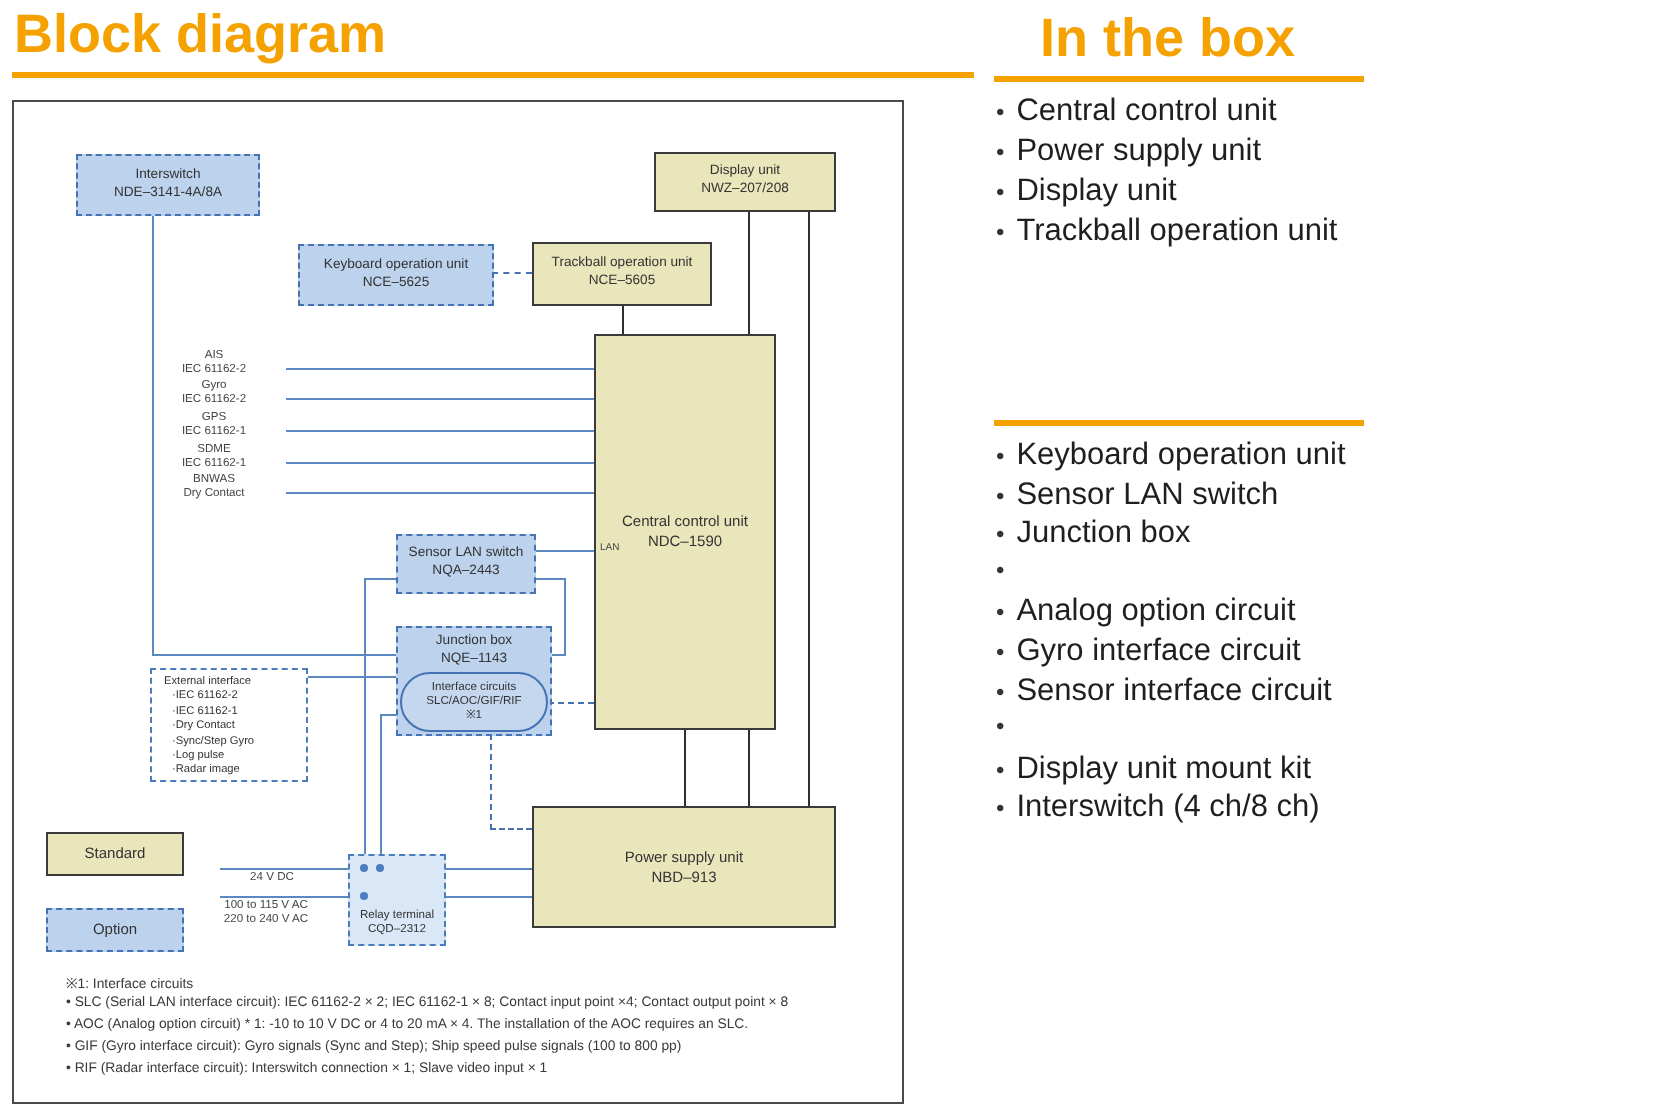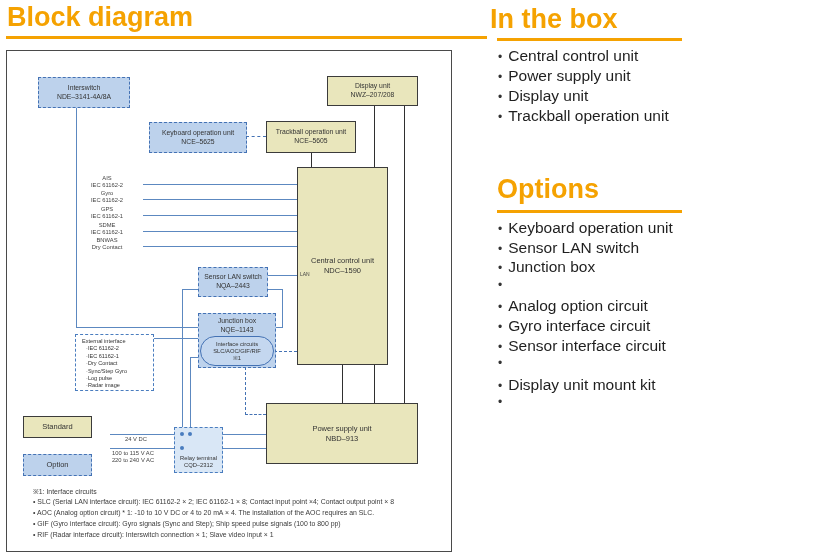--- a/index.html
+++ b/index.html
@@ -38,42 +38,41 @@
   .fn{position:absolute;left:33px;font-size:6.9px;color:#3a3a3a;white-space:nowrap;}
 </style>
 </head>
 <body>
 
 <div id="canvas">
 
   <div class="title" style="left:7px;top:2px;">Block diagram</div>
   <div class="rule" style="left:6px;top:36px;width:481px;"></div>
 
-  <div class="title" style="left:490px;top:4px;">In the box</div>
+  <div class="title" style="left:520px;top:4px;">In the box</div>
   <div class="rule" style="left:497px;top:38px;width:332px;"></div>
   <div class="list" style="top:47px;">
     <div class="li" style="height:20px;">
         <span class="bu">•</span>
         <span>Central control unit</span>
       </div>
     <div class="li" style="height:20px;">
         <span class="bu">•</span>
         <span>Power supply unit</span>
       </div>
     <div class="li" style="height:20px;">
         <span class="bu">•</span>
         <span>Display unit</span>
       </div>
     <div class="li" style="height:20px;">
         <span class="bu">•</span>
         <span>Trackball operation unit</span>
       </div>
   </div>
 
-  <div class="title" style="left:497px;top:174px;">Options</div>
   <div class="rule" style="left:497px;top:210px;width:332px;"></div>
   <div class="list" style="top:219px;">
     <div class="li" style="height:19.6px;">
         <span class="bu">•</span>
         <span>Keyboard operation unit</span>
       </div>
     <div class="li" style="height:19.6px;">
         <span class="bu">•</span>
         <span>Sensor LAN switch</span>
       </div>
@@ -98,20 +97,21 @@
       </div>
     <div class="li" style="height:19.6px;">
         <span class="bu">•</span>
       </div>
     <div class="li" style="height:19.6px;">
         <span class="bu">•</span>
         <span>Display unit mount kit</span>
       </div>
     <div class="li" style="height:19.6px;">
         <span class="bu">•</span>
+        <span>Interswitch (4 ch/8 ch)</span>
       </div>
   </div>
 
   <div class="frame"></div>
 
   <div class="vl" style="left:76px;top:107px;height:220px;"></div>
   <div class="hl" style="left:76px;top:327px;width:122px;"></div>
   <div class="hl" style="left:143px;top:184px;width:154px;"></div>
   <div class="hl" style="left:143px;top:199px;width:154px;"></div>
   <div class="hl" style="left:143px;top:215px;width:154px;"></div>

